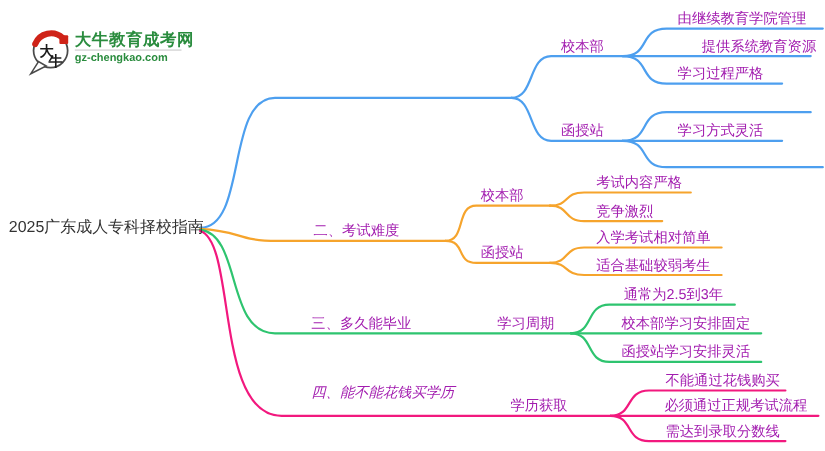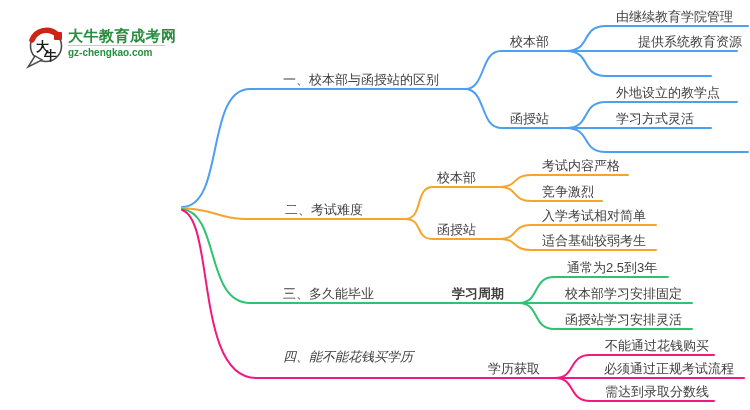--- a/index.html
+++ b/index.html
@@ -1,19 +1,19 @@
 <!DOCTYPE html>
 <html><head>
 <meta charset="utf-8">
 <style>
   html,body{margin:0;padding:0;background:#ffffff;}
   .canvas{position:relative;width:750px;height:410px;overflow:hidden;
           font-family:"Liberation Sans","DejaVu Sans",sans-serif;background:#fff;}
   svg.wires{position:absolute;left:0;top:0;}
-  .node{position:absolute;font-size:13px;line-height:18px;color:#404040;white-space:nowrap;}
+  .node{position:absolute;font-size:13px;line-height:18px;color:#a21caf;white-space:nowrap;}
   .root-node{font-size:14.5px;color:#333;}
   .logo{position:absolute;left:12px;top:10px;width:170px;height:56px;}
   .logo-title{position:absolute;left:56px;top:17px;font-size:15px;font-weight:bold;
               color:#2a8c3e;letter-spacing:0.5px;white-space:nowrap;}
   .logo-url{position:absolute;left:56px;top:37px;font-size:10px;font-weight:bold;
             color:#2a8c3e;white-space:nowrap;}
   .logo-sep{position:absolute;left:56px;top:35px;width:97px;height:1px;background:#c9c9c9;}
 </style>
 </head>
 <body>
@@ -62,42 +62,42 @@
       <path d="M20,30 A15.5,15.5 0 0 1 45,24.5" fill="none" stroke="#cf2318" stroke-width="5.5" stroke-linecap="round"></path>
       <rect x="42" y="22" width="8" height="8" rx="1" fill="#cf2318"></rect>
       <text x="24" y="41" font-size="13" font-weight="bold" fill="#1a1a1a">大</text>
       <text x="32" y="50" font-size="13" font-weight="bold" fill="#1a1a1a">牛</text>
     </svg>
     <div class="logo-title">大牛教育成考网</div>
     <div class="logo-sep"></div>
     <div class="logo-url">gz-chengkao.com</div>
   </div>
 
+  <div class="node root-node" style="left:8px;top:198px;">2025广东成人专科择校指南</div>
 
-  <div class="node" style="left:283px;top:71px;">一、校本部与函授站的区别</div>
   <div class="node" style="left:510px;top:33px;">校本部</div>
   <div class="node" style="left:616px;top:8px;">由继续教育学院管理</div>
   <div class="node" style="left:616px;top:33px;margin-left:22px;">提供系统教育资源</div>
+  <div class="node" style="left:616px;top:58px;">学习过程严格</div>
   <div class="node" style="left:510px;top:110px;">函授站</div>
-  <div class="node" style="left:616px;top:84px;">外地设立的教学点</div>
   <div class="node" style="left:616px;top:110px;">学习方式灵活</div>
 
   <div class="node" style="left:285px;top:201px;">二、考试难度</div>
   <div class="node" style="left:437px;top:169px;">校本部</div>
   <div class="node" style="left:542px;top:157px;">考试内容严格</div>
   <div class="node" style="left:542px;top:183px;">竞争激烈</div>
   <div class="node" style="left:437px;top:221px;">函授站</div>
   <div class="node" style="left:542px;top:232px;">适合基础较弱考生</div>
   <div class="node" style="left:542px;top:207px;">入学考试相对简单</div>
 
   <div class="node" style="left:283px;top:285px;">三、多久能毕业</div>
-  <div class="node" style="left:452px;top:285px;font-weight:bold;">学习周期</div>
+  <div class="node" style="left:452px;top:285px;">学习周期</div>
   <div class="node" style="left:567px;top:259px;">通常为2.5到3年</div>
   <div class="node" style="left:565px;top:285px;">校本部学习安排固定</div>
   <div class="node" style="left:565px;top:311px;">函授站学习安排灵活</div>
 
   <div class="node" style="left:283px;top:348px;font-style:italic;">四、能不能花钱买学历</div>
-  <div class="node" style="left:488px;top:360px;">学历获取</div>
+  <div class="node" style="left:464px;top:360px;">学历获取</div>
   <div class="node" style="left:605px;top:337px;">不能通过花钱购买</div>
   <div class="node" style="left:604px;top:360px;">必须通过正规考试流程</div>
   <div class="node" style="left:605px;top:383px;">需达到录取分数线</div>
 
 </div>
 
 </body></html>

